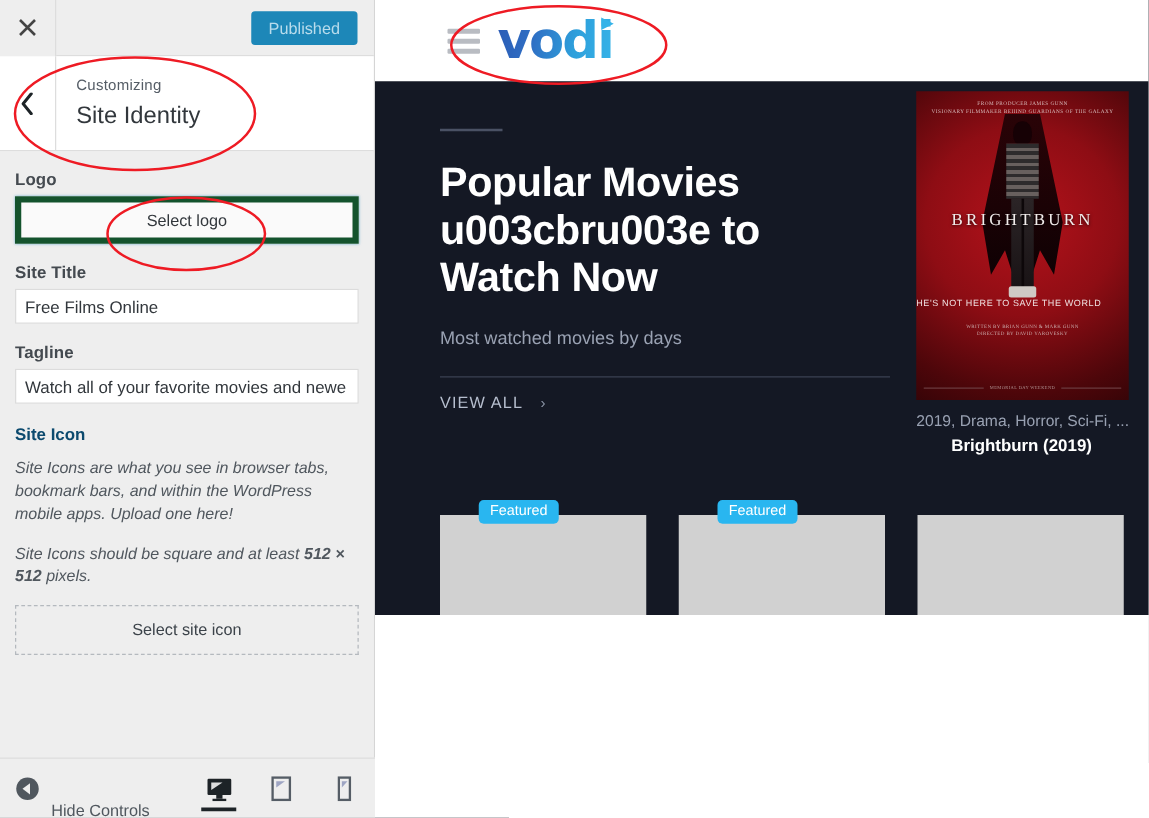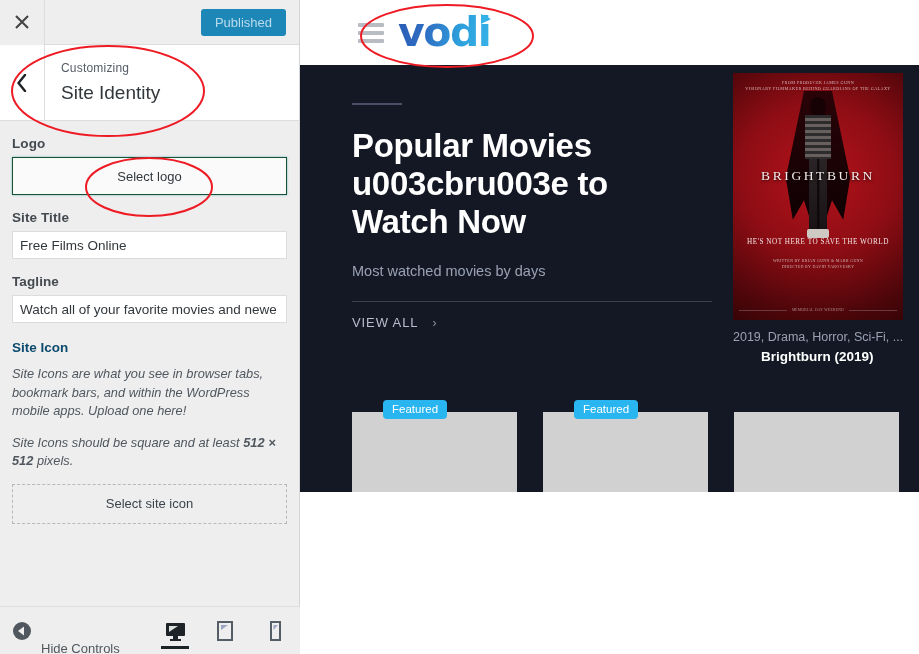--- a/index.html
+++ b/index.html
@@ -77,21 +77,21 @@
     font-size: 13.5px; color: #444a50; font-weight: 600;
     margin-bottom: 6px; letter-spacing: .1px;
   }
   .sec-label {
     font-size: 13.5px; color: #0c4a6e; font-weight: 600;
     margin: 17px 0 10px 0;
   }
   .upload-btn-focus {
     display: block; width: 100%; height: 38px;
     background: #fafafa;
-    border: 1px solid #14532d;
+    border: 5px solid #14532d;
     box-shadow: 0 0 2px rgba(30,140,190,.6);
     color: #32373c; font-size: 13px;
     font-family: "Liberation Sans", sans-serif;
     cursor: pointer;
   }
   .upload-btn-dashed {
     display: block; width: 100%; height: 40px;
     background: transparent;
     border: 1px dashed #b4b9be;
     color: #3c434a; font-size: 13px;
@@ -247,22 +247,22 @@
   }
   .p-title {
     position: absolute; left: 0; right: 0; top: 95px;
     text-align: center; color: #f1eceb;
     font-family: "Liberation Serif", serif;
     font-size: 13.5px; letter-spacing: 2.6px;
     text-shadow: 0 1px 3px rgba(0,0,0,.8);
   }
   .p-tag {
     position: absolute; left: 0; right: 0; top: 165px;
-    text-align: center; color: #f0e2e2;
-    font-family: Liberation Serif, serif;
+    text-align: left; color: #f0e2e2;
+    font-family: Liberation Sans, sans-serif;
     font-size: 7.2px; letter-spacing: .5px;
   }
   .p-credits {
     position: absolute; left: 0; right: 0; top: 185px;
     text-align: center; color: #cdb0b0;
     font-family: "Liberation Serif", serif;
     font-size: 4px; line-height: 6px; letter-spacing: .3px;
   }
   .p-bottom {
     position: absolute; left: 6px; right: 6px; bottom: 8px;

